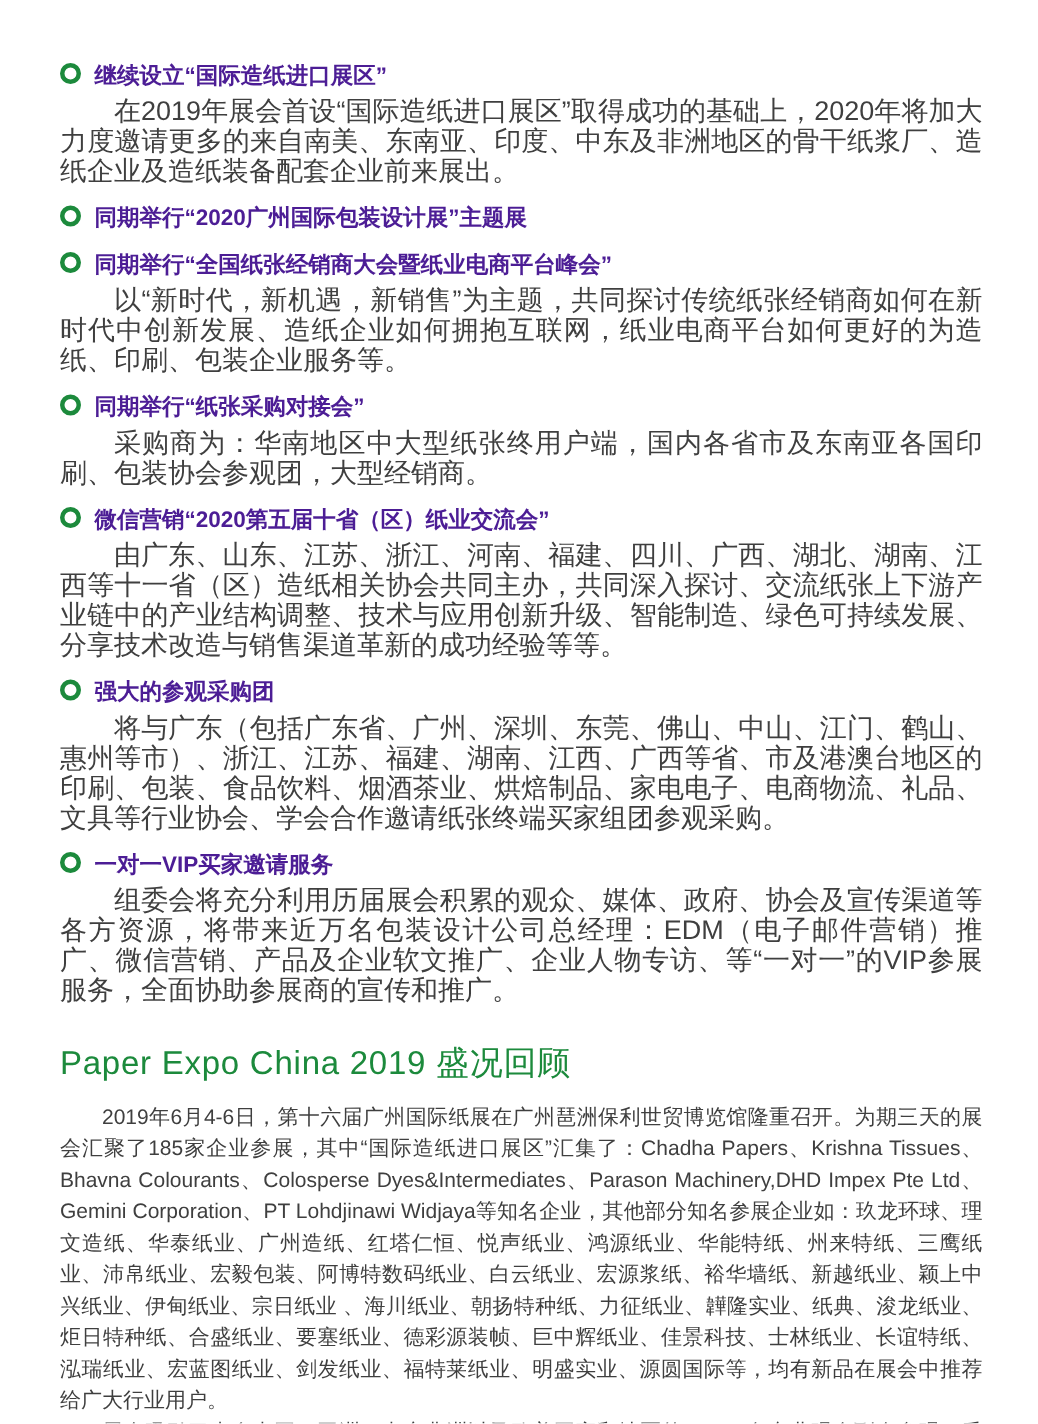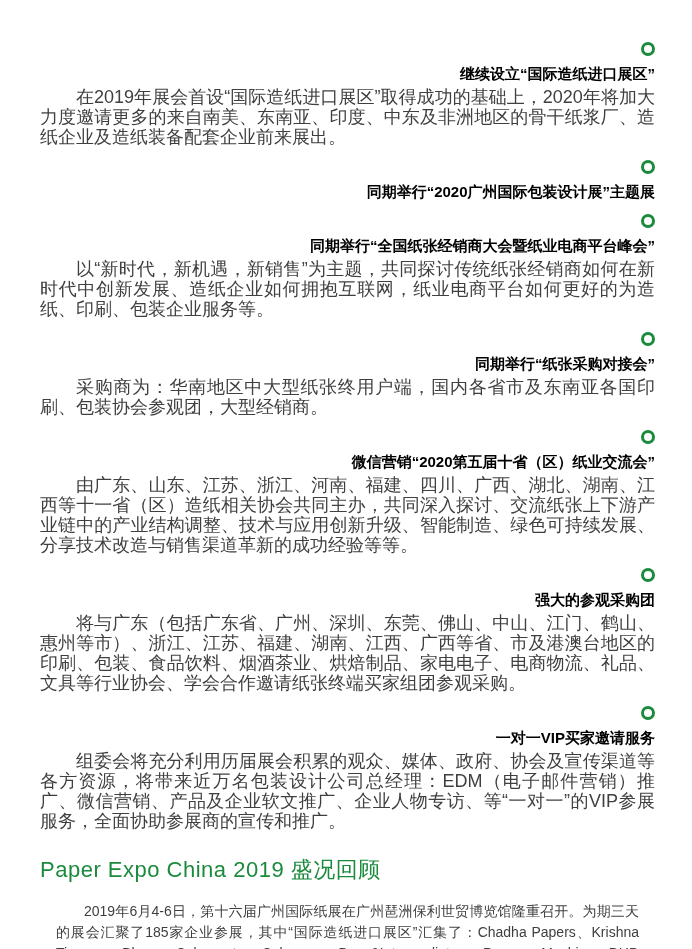--- a/index.html
+++ b/index.html
@@ -11,24 +11,23 @@
   }
   .page {
     box-sizing:border-box;
     width:692px; height:949px;
     padding:42px 37px 0 40px;
     overflow:hidden;
     background:#ffffff;
   }
   .sec { margin:0 0 13px 0; }
   .sec-head {
-    display:flex; align-items:flex-end; gap:9px;
-    font-size:15px; font-weight:bold; color:#000000;
+    display:flex; align-items:flex-start; gap:9px;
+    font-size:15px; font-weight:bold; color:#4c1d95;
     line-height:18px;
-    flex-direction:column;
   }
   .ring {
     flex:0 0 auto;
     width:8px; height:8px;
     border:3px solid var(--accent,#1c8a3c);
     border-radius:50%;
     background:#ffffff;
   }
   .sec-body {
     margin:4px 0 0 0;
@@ -37,21 +36,21 @@
     text-indent:2em;
     text-align:justify;
   }
   .review-title {
     margin:24px 0 10px 0;
     font-size:22px; font-weight:normal;
     color:var(--accent,#1c8a3c);
     letter-spacing:0.5px;
   }
   .review p {
-    margin:16px;
+    margin:0;
     font-size:14px; line-height:21px;
     color:#3f3f3f;
     text-indent:2em;
     text-align:justify;
   }
 </style>
 </head>
 <body>
 
 <div class="page">

